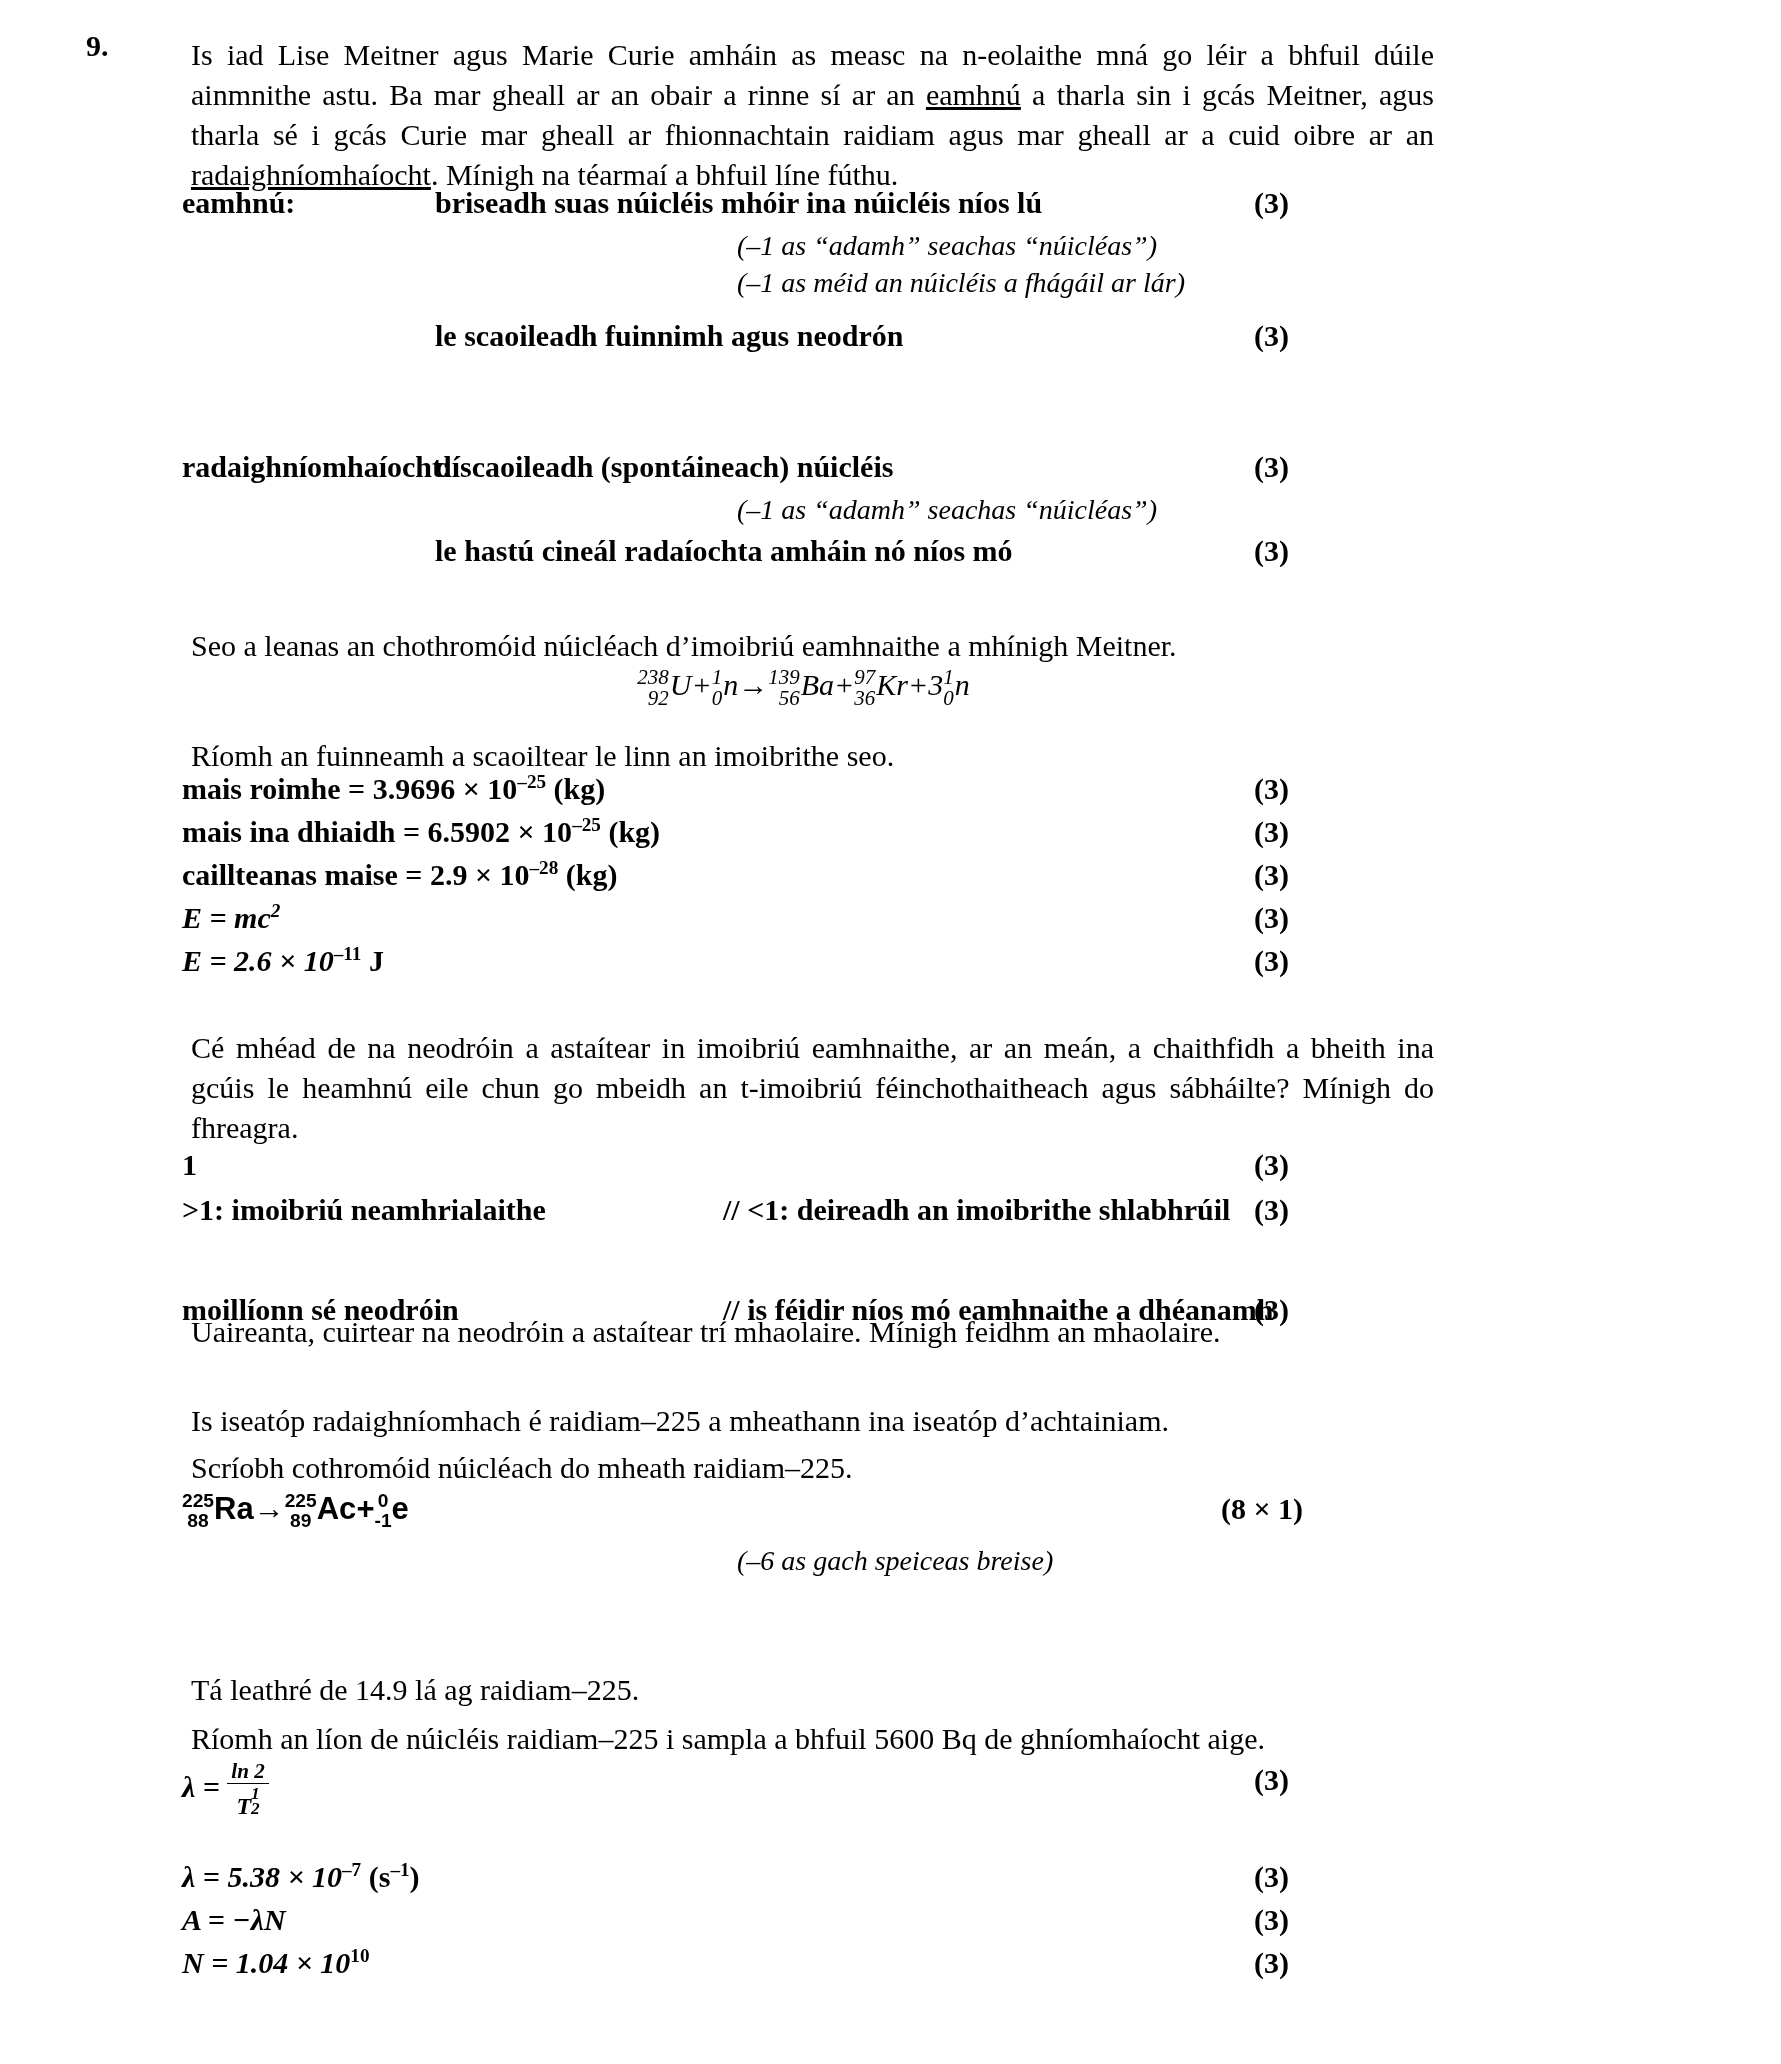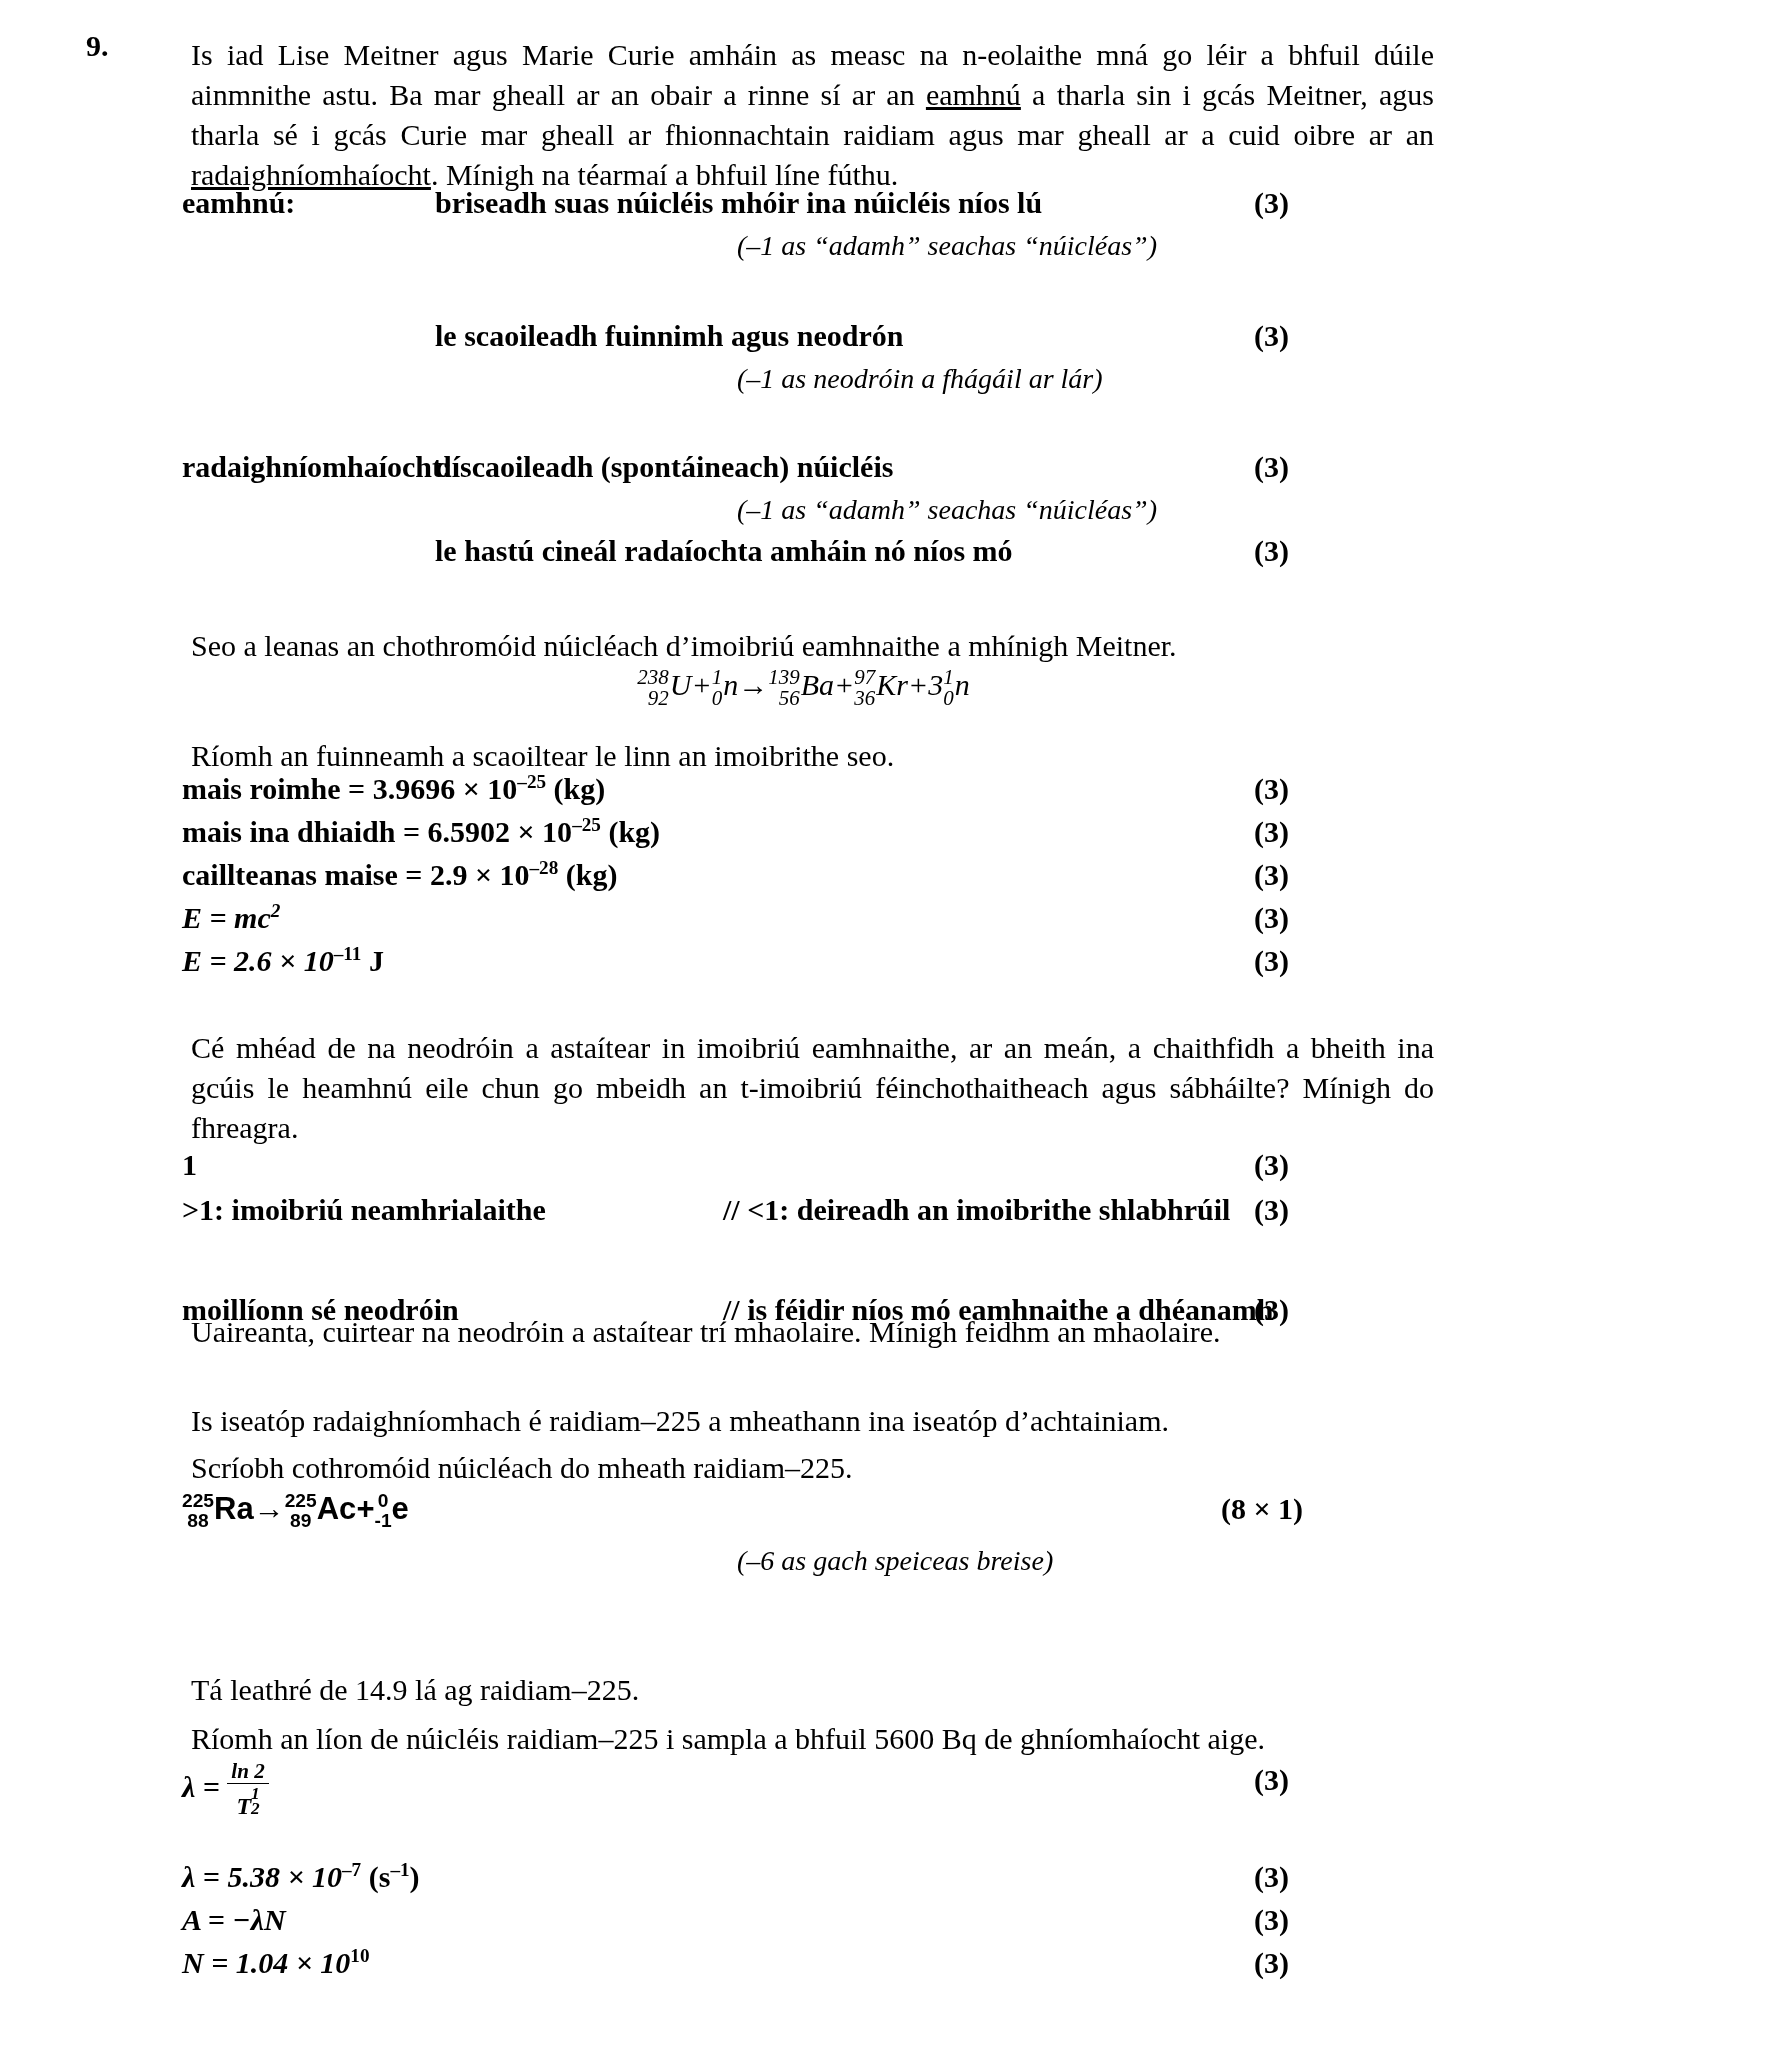--- a/index.html
+++ b/index.html
@@ -169,28 +169,28 @@
     <div style="position:absolute; left:0; top:25.5px; width:1243px;">
       <p class="para"><span>Is iad Lise Meitner agus Marie Curie amháin as measc na n-eolaithe mná go léir a bhfuil dúile ainmnithe astu. Ba mar gheall ar an obair a rinne sí ar an </span><span class="uline">eamhnú</span><span> a tharla sin i gcás Meitner, agus tharla sé i gcás Curie mar gheall ar fhionnachtain raidiam agus mar gheall ar a cuid oibre ar an </span><span class="uline">radaighníomhaíocht</span><span>. Mínigh na téarmaí a bhfuil líne fúthu.</span></p>
     </div>
 
     <div style="position:absolute; left:0; top:183px; width:1274px;">
       <div class="ansline">
         <span class="lead" style="width:253px;">eamhnú:</span><span class="ansbody">briseadh suas núicléis mhóir ina núicléis níos lú</span>
         <span class="marks" style="left:1072px;">(3)</span>
       </div>
       <div class="note" style="margin-left:555px; margin-top:4.9px;">(–1 as “adamh” seachas “núicléas”)</div>
+      <div class="note" style="margin-left:555px;">(–1 as méid an núicléis a fhágáil ar lár)</div>
     </div>
 
     <div style="position:absolute; left:0; top:316px; width:1274px;">
       <div class="ansline">
         <span class="lead" style="width:253px;"></span><span class="ansbody">le scaoileadh fuinnimh agus neodrón</span>
         <span class="marks" style="left:1072px;">(3)</span>
       </div>
-      <div class="note" style="margin-left:555px; margin-top:4.9px;">(–1 as neodróin a fhágáil ar lár)</div>
     </div>
 
     <div style="position:absolute; left:0; top:447px; width:1274px;">
       <div class="ansline">
         <span class="lead" style="width:253px;">radaighníomhaíocht:</span><span class="ansbody">díscaoileadh (spontáineach) núicléis</span>
         <span class="marks" style="left:1072px;">(3)</span>
       </div>
       <div class="note" style="margin-left:555px; margin-top:4.9px;">(–1 as “adamh” seachas “núicléas”)</div>
     </div>
 

